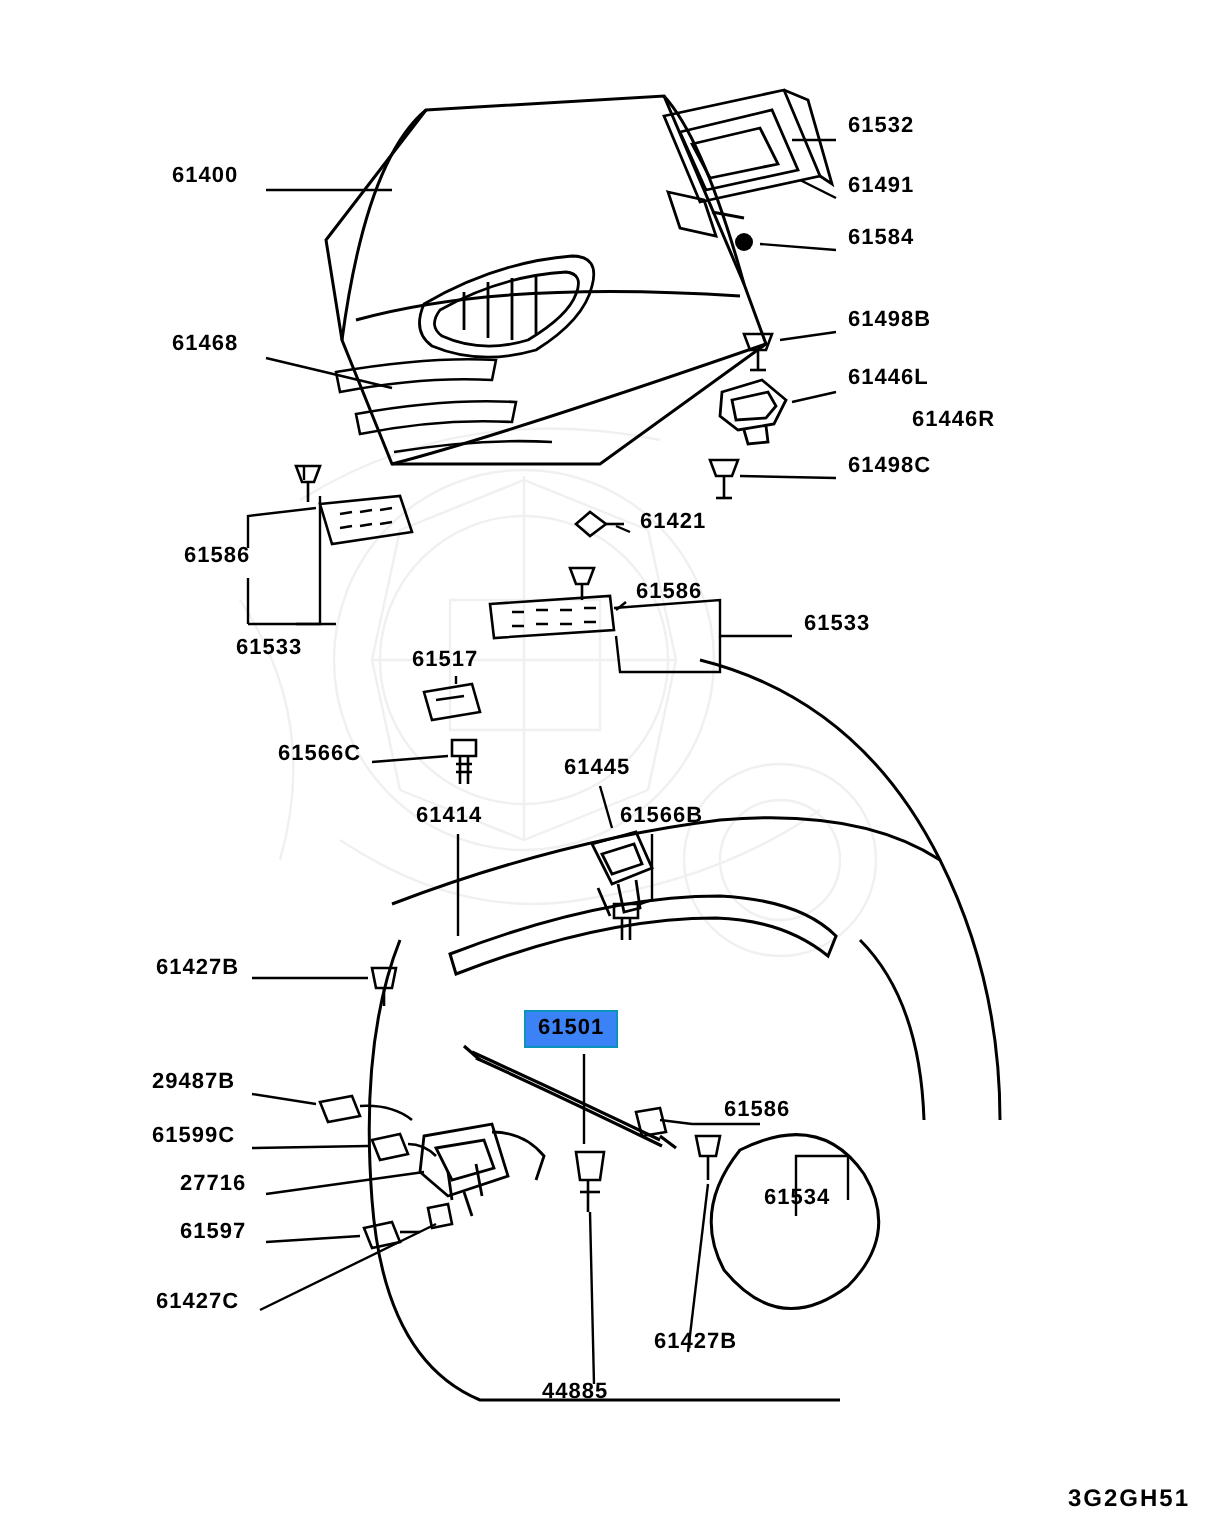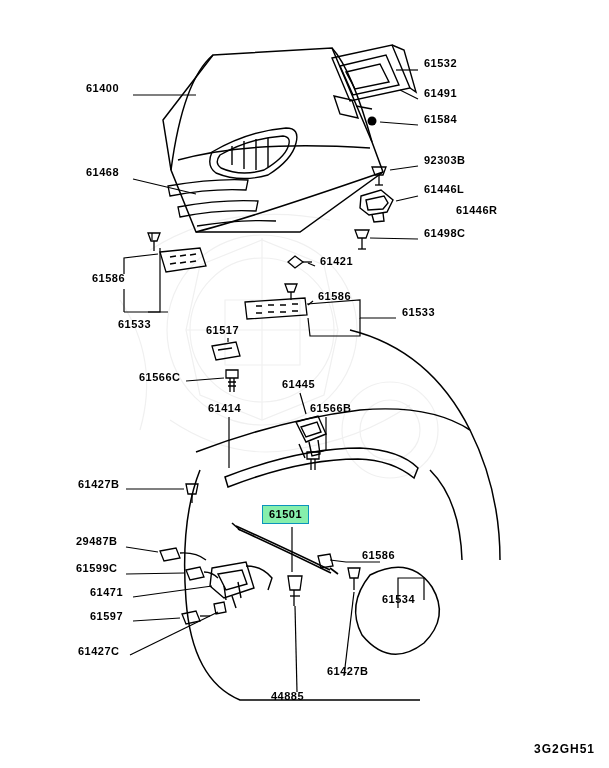--- a/index.html
+++ b/index.html
@@ -25,21 +25,21 @@
   .lbl {
     position: absolute;
     font-family: "Liberation Sans", sans-serif;
     font-size: 11px;
     font-weight: bold;
     color: #000000;
     white-space: nowrap;
     letter-spacing: 0.5px;
   }
   .lbl.highlight {
-    background: #86efac;
+    background: #3b82f6;
     color: #000000;
     padding: 2px 6px 3px 6px;
     border: 1px solid #0b94bb;
   }
   .corner-code {
     position: absolute;
     right: 14px;
     bottom: 12px;
     font-family: "Liberation Sans", sans-serif;
     font-size: 12px;
@@ -263,40 +263,40 @@
       <path d="M398 594 L398 578 L424 578 L424 600"></path>
       <path d="M398 594 L398 608"></path>
     </g>
   </svg>
 
   <div class="lbl" style="left:86px; top:82px;">61400</div>
   <div class="lbl" style="left:424px; top:57px;">61532</div>
   <div class="lbl" style="left:424px; top:87px;">61491</div>
   <div class="lbl" style="left:424px; top:113px;">61584</div>
   <div class="lbl" style="left:86px; top:166px;">61468</div>
-  <div class="lbl" style="left:424px; top:154px;">92303B</div>
+  <div class="lbl" style="left:424px; top:154px;">61498B</div>
   <div class="lbl" style="left:424px; top:183px;">61446L</div>
   <div class="lbl" style="left:412px; top:204px;margin-left:44px;">61446R</div>
   <div class="lbl" style="left:424px; top:227px;">61498C</div>
   <div class="lbl" style="left:320px; top:255px;">61421</div>
   <div class="lbl" style="left:92px; top:272px;">61586</div>
   <div class="lbl" style="left:318px; top:290px;">61586</div>
   <div class="lbl" style="left:118px; top:318px;">61533</div>
   <div class="lbl" style="left:402px; top:306px;">61533</div>
   <div class="lbl" style="left:206px; top:324px;">61517</div>
   <div class="lbl" style="left:139px; top:371px;">61566C</div>
   <div class="lbl" style="left:282px; top:378px;">61445</div>
   <div class="lbl" style="left:208px; top:402px;">61414</div>
   <div class="lbl" style="left:310px; top:402px;">61566B</div>
   <div class="lbl" style="left:78px; top:478px;">61427B</div>
   <div class="lbl highlight" style="left:262px; top:505px;">61501</div>
   <div class="lbl" style="left:362px; top:549px;">61586</div>
   <div class="lbl" style="left:76px; top:535px;">29487B</div>
   <div class="lbl" style="left:76px; top:562px;">61599C</div>
-  <div class="lbl" style="left:90px; top:586px;">61471</div>
+  <div class="lbl" style="left:90px; top:586px;">27716</div>
   <div class="lbl" style="left:90px; top:610px;">61597</div>
   <div class="lbl" style="left:382px; top:593px;">61534</div>
   <div class="lbl" style="left:78px; top:645px;">61427C</div>
   <div class="lbl" style="left:327px; top:665px;">61427B</div>
   <div class="lbl" style="left:271px; top:690px;">44885</div>
 
   <div class="corner-code">3G2GH51</div>
 </div>
 
 </body></html>

